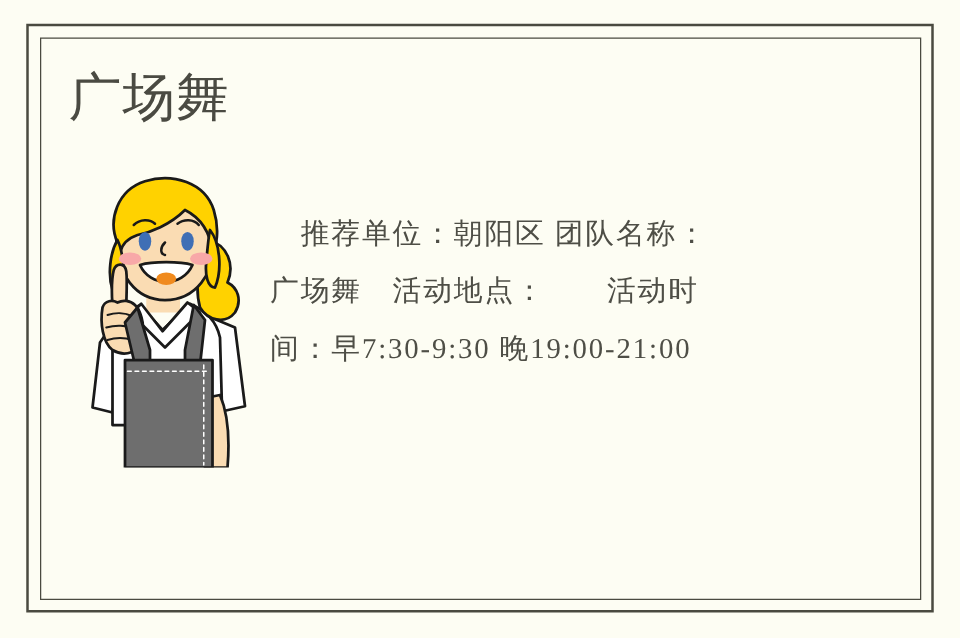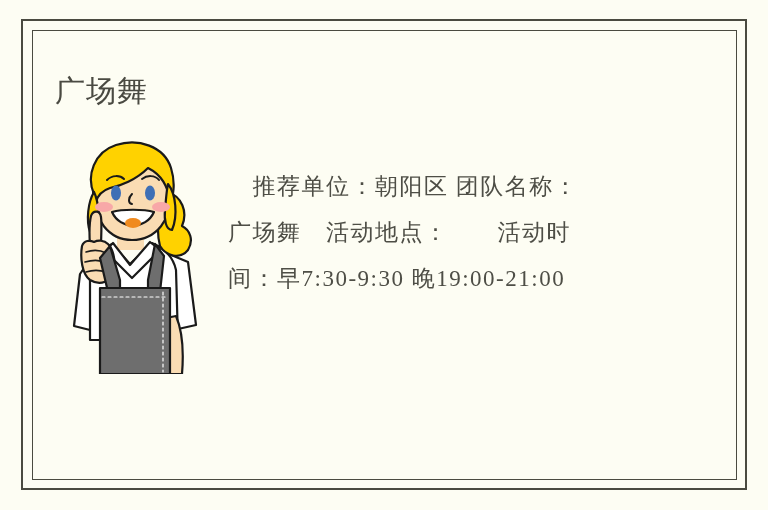--- a/index.html
+++ b/index.html
@@ -36,38 +36,38 @@
     top: 30px;
     width: 705px;
     height: 450px;
     border: 1px solid #4a4a40;
     box-sizing: border-box;
     pointer-events: none;
   }
   #page-title {
     position: absolute;
     left: 55px;
-    top: 68px;
+    top: 55px;
     font-family: "Liberation Sans", "DejaVu Sans", sans-serif;
-    font-size: 30px;
+    font-size: 42px;
     line-height: 46px;
     color: #4a4a42;
     letter-spacing: 1px;
     white-space: nowrap;
   }
   #illustration {
     position: absolute;
     left: 60px;
     top: 140px;
     width: 152px;
     height: 234px;
   }
   #body-text {
     position: absolute;
-    left: 228px;
+    left: 216px;
     top: 164px;
     width: 372px;
     font-family: "Liberation Serif", "DejaVu Serif", serif;
     font-size: 23px;
     line-height: 46px;
     color: #4e4e46;
     letter-spacing: 1.5px;
     word-break: break-all;
     white-space: pre-wrap;
   }

